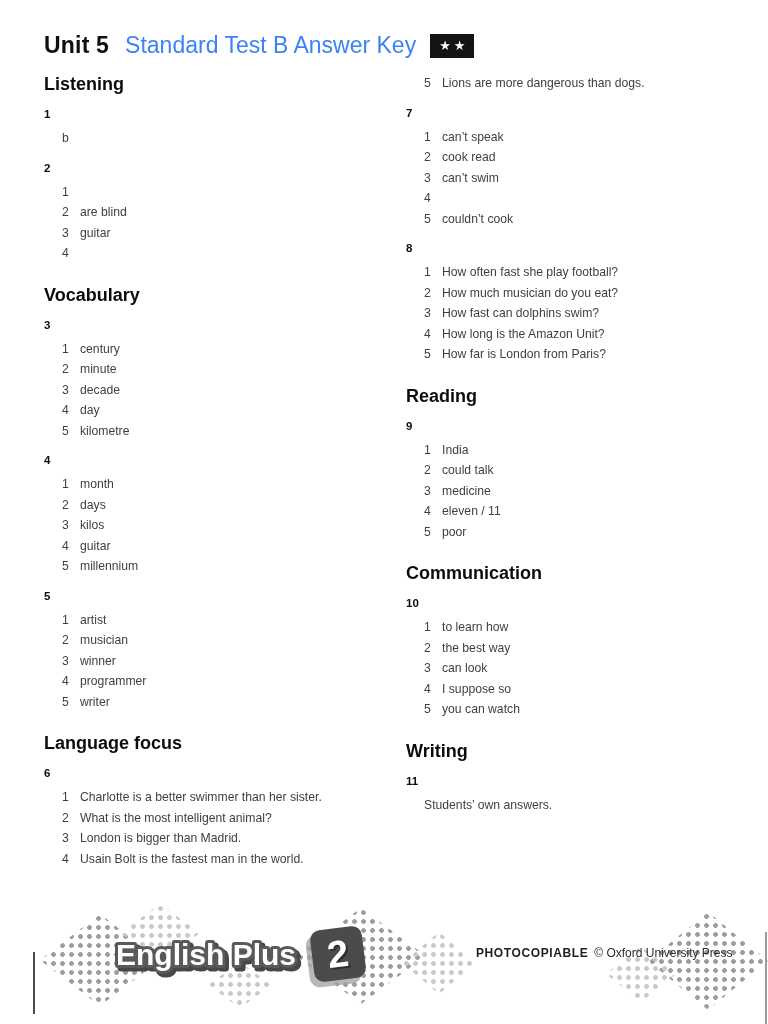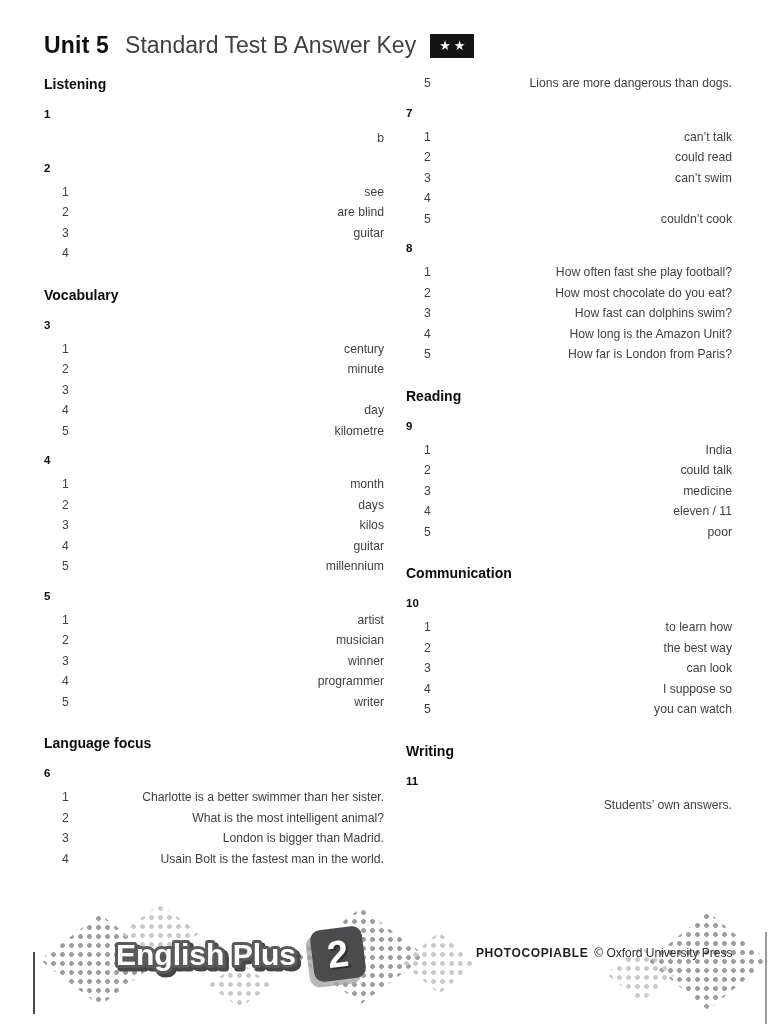--- a/index.html
+++ b/index.html
@@ -10,47 +10,47 @@
     height: 1024px;
     background: #ffffff;
     font-family: "Liberation Sans", "DejaVu Sans", sans-serif;
     color: #3f3f3f;
     overflow: hidden;
   }
 
   
   .header { display: flex; align-items: center; padding: 32px 48px 0 44px; }
   .unit { font-size: 23px; font-weight: 700; color: #0f0f0f; letter-spacing: .2px; }
-  .title { font-size: 23px; font-weight: 400; color: #404040; margin-left: 16px; }
+  .title { font-size: 23px; font-weight: 400; color: #3b82f6; margin-left: 16px; }
   .stars-badge {
     margin-left: 14px; background: #141414; color: #ffffff;
     font-size: 13px; line-height: 1; padding: 5px 6px 6px 9px; letter-spacing: 3px;
   }
 
   
   .columns { display: flex; align-items: flex-start; padding: 0 36px 0 44px; margin-top: 14px; }
   .col-left { width: 340px; flex-shrink: 0; }
   .col-right { flex: 1; margin-left: 22px; }
 
   .section-title {
-    font-size: 14px; font-weight: 700; color: #0c0c0c;
+    font-size: 18px; font-weight: 700; color: #0c0c0c;
     margin: 20px 0 2px 0; line-height: 22px;
   }
   .col > .section-title:first-child { margin-top: 0; }
 
   .ex-num {
     font-size: 11.5px; font-weight: 700; color: #0c0c0c;
     margin: 12px 0 6px 0; line-height: 15px;
   }
   .answer-row {
     display: flex; padding-left: 18px;
     font-size: 12.2px; line-height: 20.5px; color: #3f3f3f;
   }
   .answer-row .n { width: 18px; flex-shrink: 0; }
-  .answer-row .t { flex: 1; text-align: right; }
+  .answer-row .t { flex: 1; }
 
   
   .footer { position: absolute; left: 0; bottom: 16px; width: 768px; height: 102px; }
   .deco {
     position: absolute;
     clip-path: polygon(50% 0, 100% 50%, 50% 100%, 0 50%);
     background-image: radial-gradient(circle, #9d9d9d 34%, transparent 38%);
     background-size: 9px 9px;
     z-index: 0;
   }
@@ -103,21 +103,20 @@
         <div class="exercise">
           <div class="ex-num">1</div>
           <div class="answer-row">
             <span class="t">b</span>
           </div>
         </div>
         <div class="exercise">
           <div class="ex-num">2</div>
           <div class="answer-row">
             <span class="n">1</span>
-            <span class="t">see</span>
           </div>
           <div class="answer-row">
             <span class="n">2</span>
             <span class="t">are blind</span>
           </div>
           <div class="answer-row">
             <span class="n">3</span>
             <span class="t">guitar</span>
           </div>
           <div class="answer-row">
@@ -130,20 +129,21 @@
           <div class="answer-row">
             <span class="n">1</span>
             <span class="t">century</span>
           </div>
           <div class="answer-row">
             <span class="n">2</span>
             <span class="t">minute</span>
           </div>
           <div class="answer-row">
             <span class="n">3</span>
+            <span class="t">decade</span>
           </div>
           <div class="answer-row">
             <span class="n">4</span>
             <span class="t">day</span>
           </div>
           <div class="answer-row">
             <span class="n">5</span>
             <span class="t">kilometre</span>
           </div>
         </div>
@@ -218,25 +218,25 @@
         <div class="exercise">
           <div class="answer-row">
             <span class="n">5</span>
             <span class="t">Lions are more dangerous than dogs.</span>
           </div>
         </div>
         <div class="exercise">
           <div class="ex-num">7</div>
           <div class="answer-row">
             <span class="n">1</span>
-            <span class="t">can’t talk</span>
-          </div>
-          <div class="answer-row">
-            <span class="n">2</span>
-            <span class="t">could read</span>
+            <span class="t">can’t speak</span>
+          </div>
+          <div class="answer-row">
+            <span class="n">2</span>
+            <span class="t">cook read</span>
           </div>
           <div class="answer-row">
             <span class="n">3</span>
             <span class="t">can’t swim</span>
           </div>
           <div class="answer-row">
             <span class="n">4</span>
           </div>
           <div class="answer-row">
             <span class="n">5</span>
@@ -244,21 +244,21 @@
           </div>
         </div>
         <div class="exercise">
           <div class="ex-num">8</div>
           <div class="answer-row">
             <span class="n">1</span>
             <span class="t">How often fast she play football?</span>
           </div>
           <div class="answer-row">
             <span class="n">2</span>
-            <span class="t">How most chocolate do you eat?</span>
+            <span class="t">How much musician do you eat?</span>
           </div>
           <div class="answer-row">
             <span class="n">3</span>
             <span class="t">How fast can dolphins swim?</span>
           </div>
           <div class="answer-row">
             <span class="n">4</span>
             <span class="t">How long is the Amazon Unit?</span>
           </div>
           <div class="answer-row">

